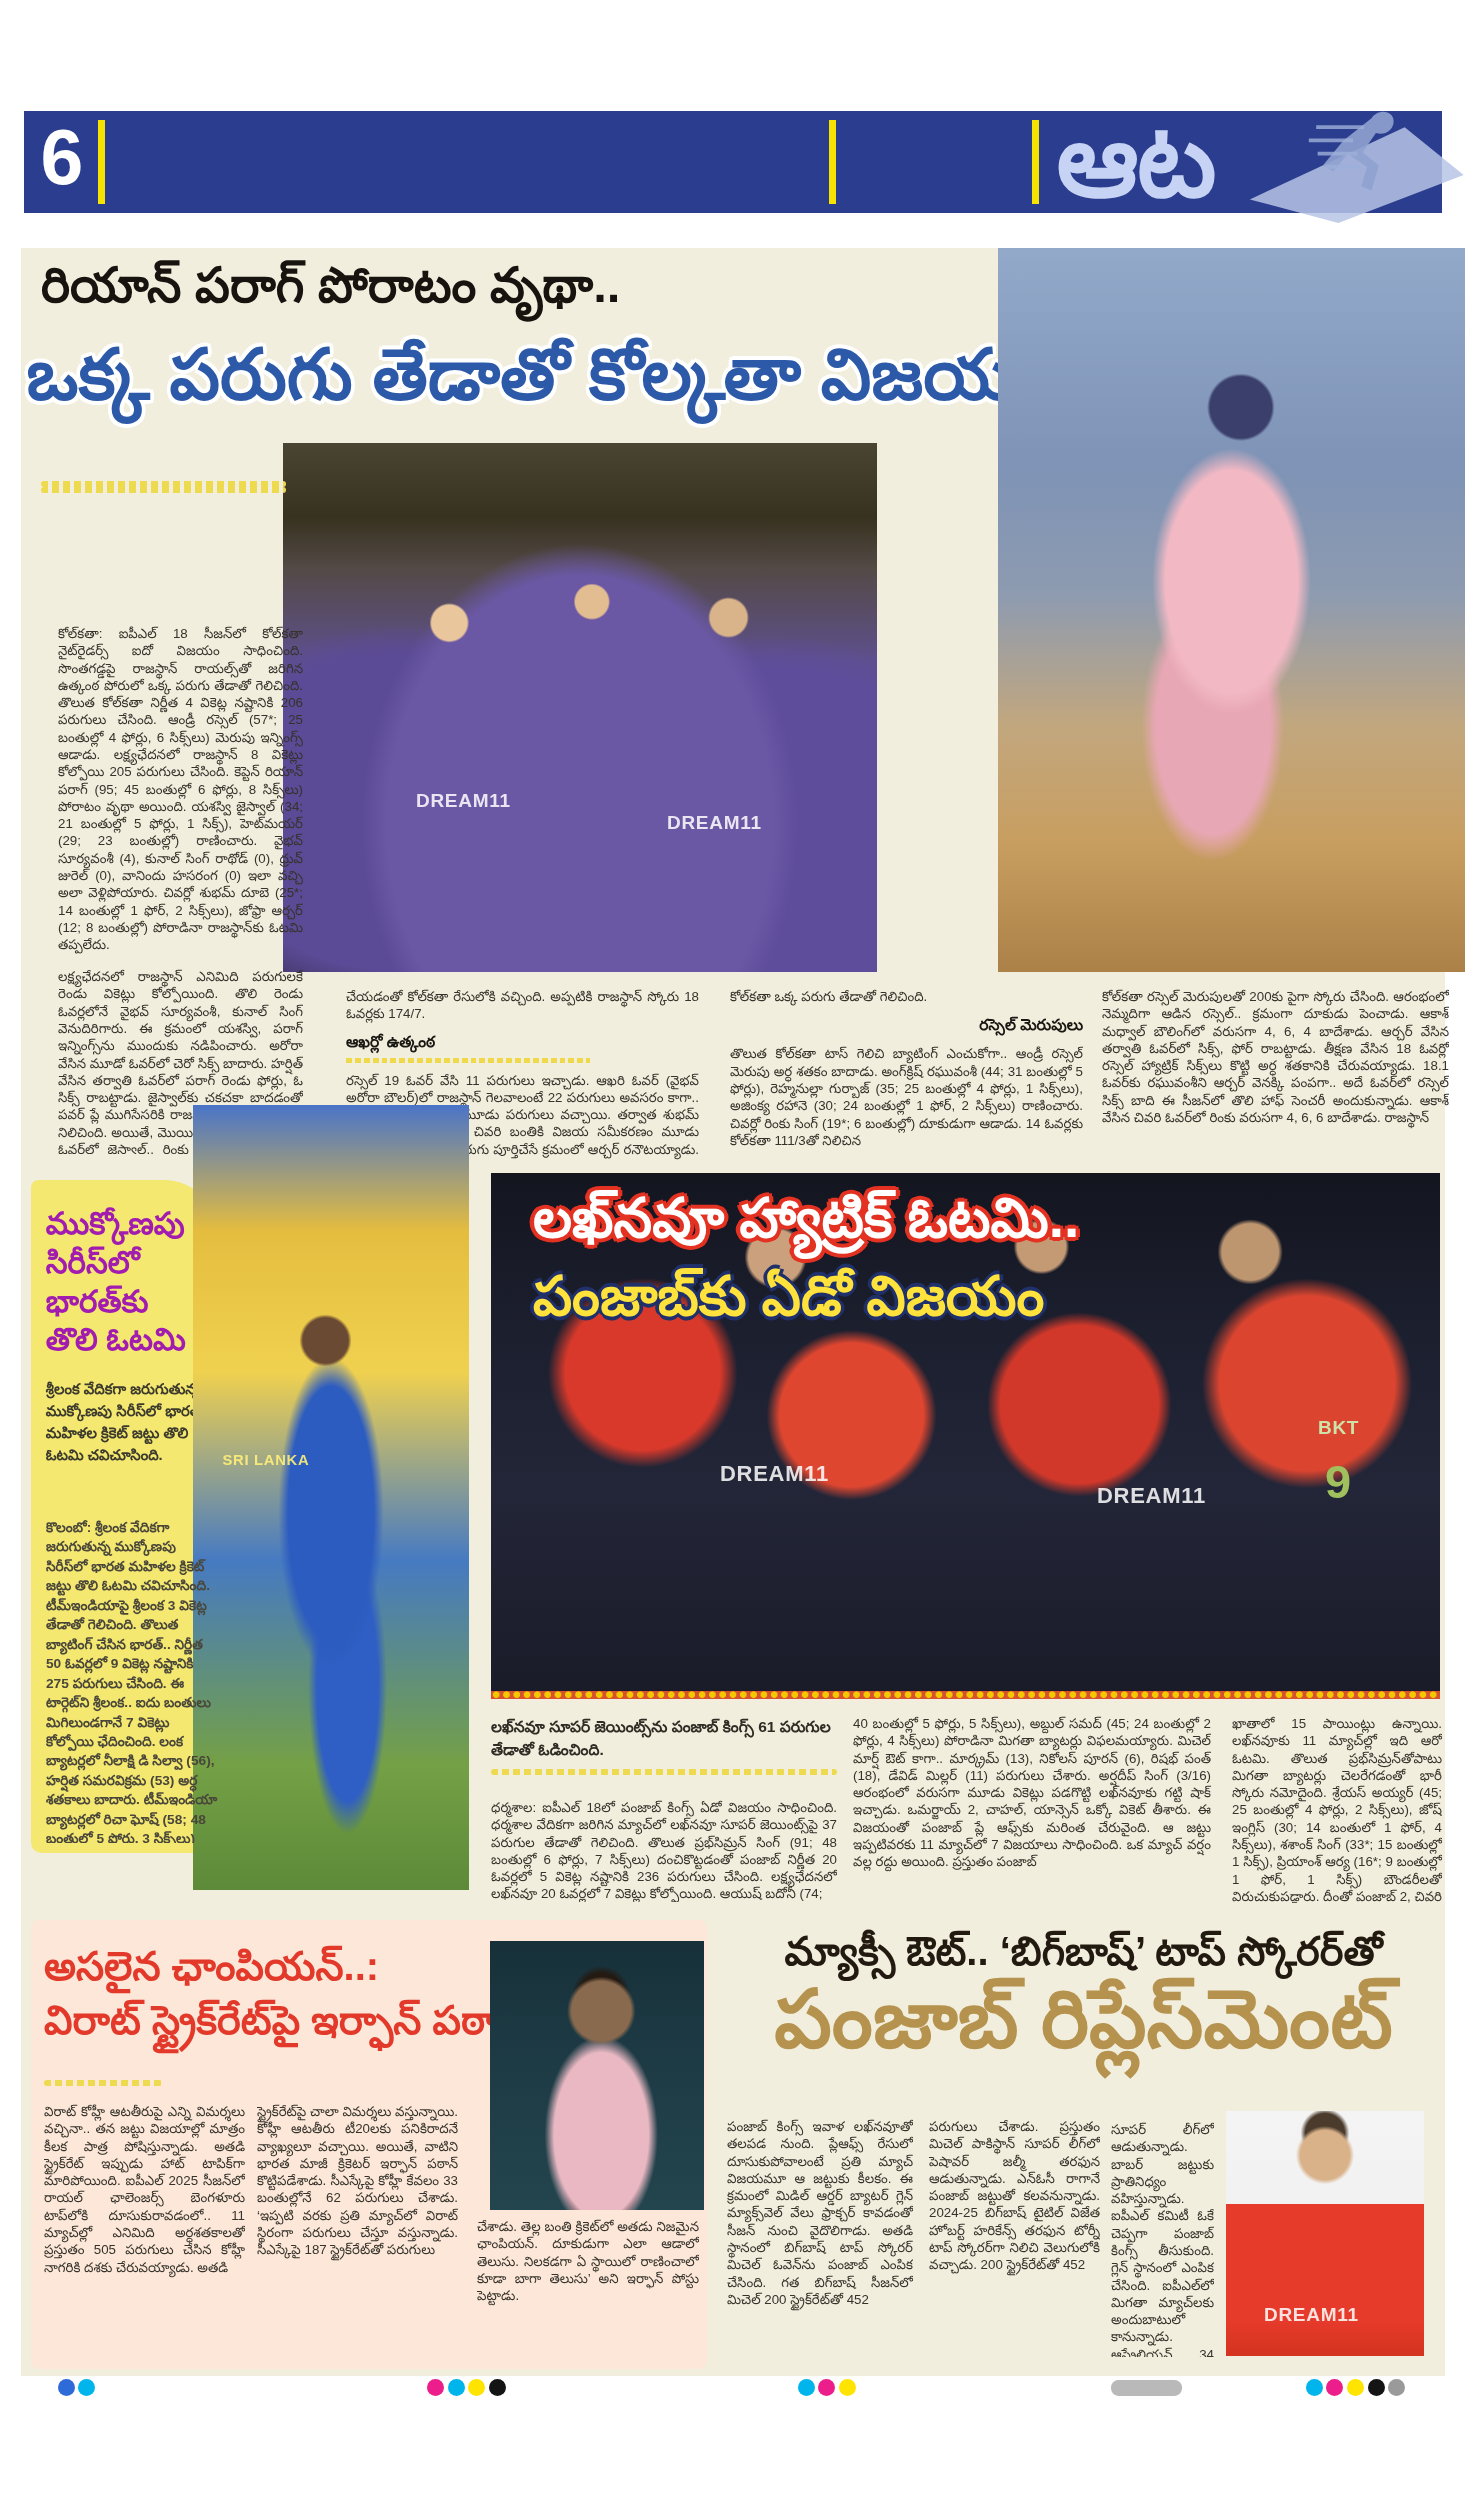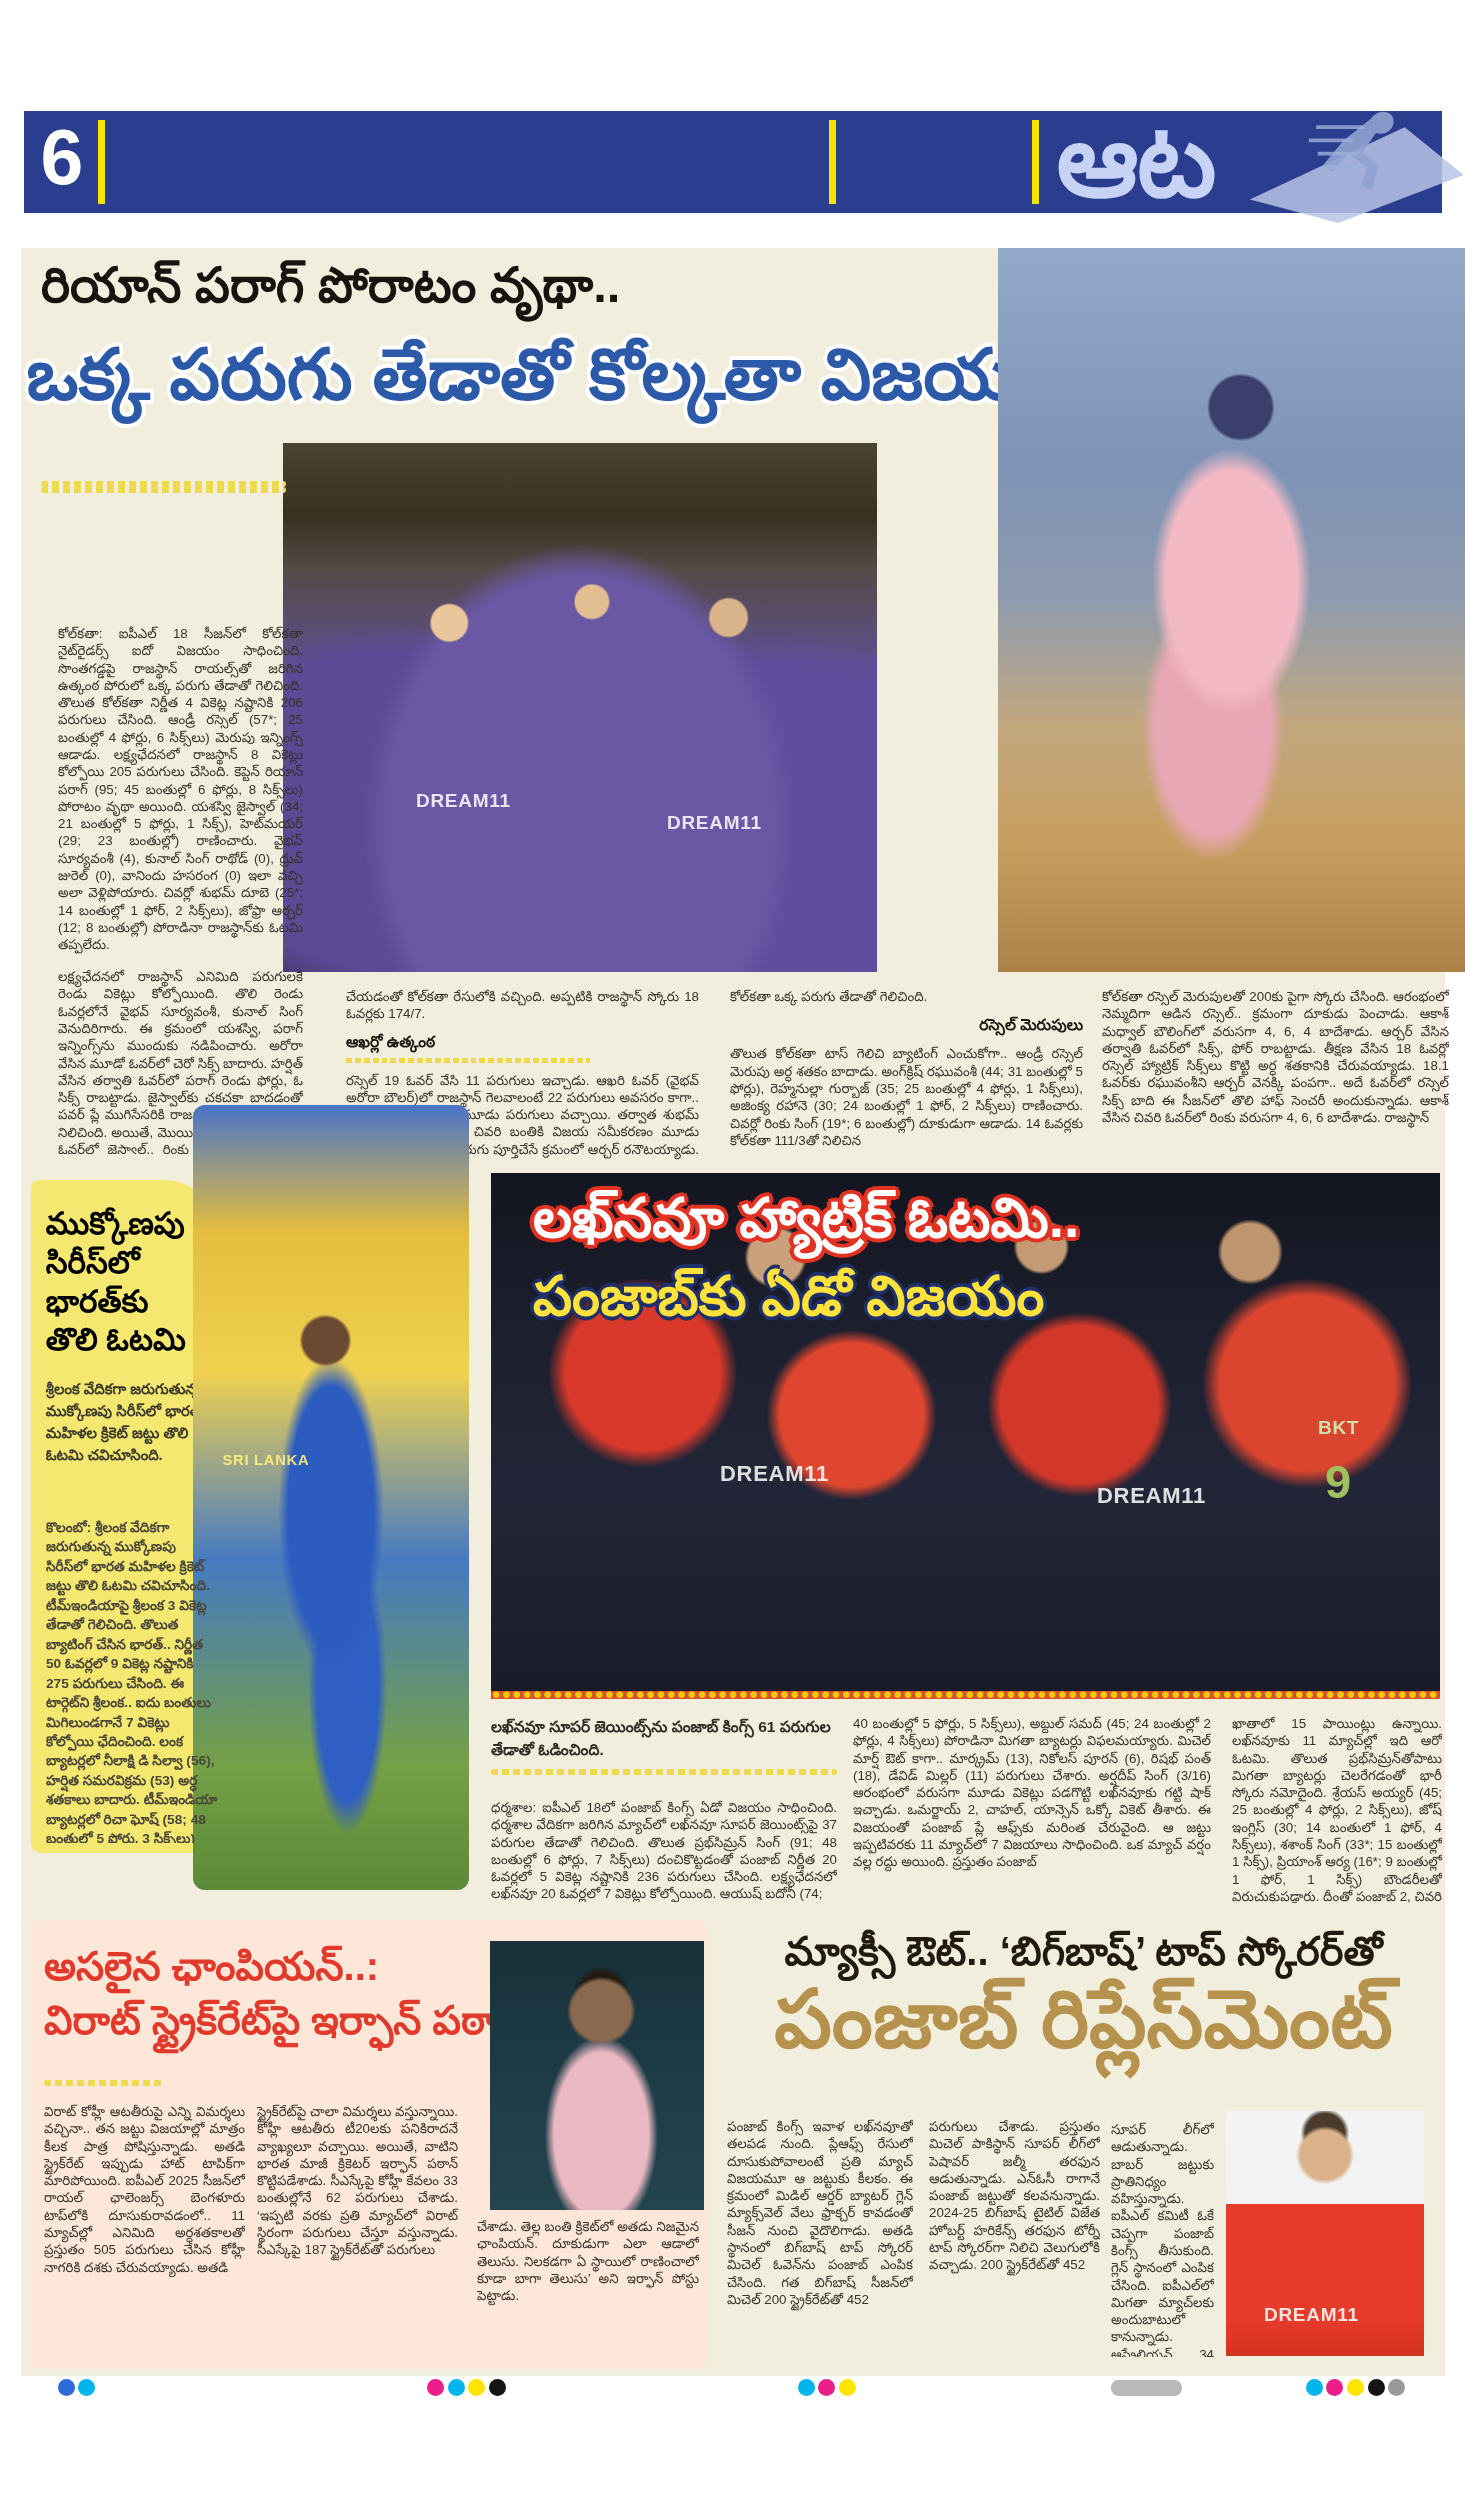--- a/index.html
+++ b/index.html
@@ -40,21 +40,21 @@
      linear-gradient(180deg,#4a4433 0%,#37311f 14%,#544a47 24%,#5e5090 42%,#584a8e 70%,#453a6e 100%);}
   .ph-parag{background:
      radial-gradient(circle at 52% 22%,#3a3f6b 0 5%,rgba(0,0,0,0) 5.5%),
      radial-gradient(ellipse at 50% 46%,#f2b9c4 0 20%,rgba(0,0,0,0) 24%),
      radial-gradient(ellipse at 46% 66%,#e8a7b5 0 16%,rgba(0,0,0,0) 20%),
      linear-gradient(180deg,#93a9ca 0%,#7e93b6 30%,#8e9bb0 48%,#c2a77e 66%,#c89e60 82%,#ab8148 100%);}
   .ph-sl{background:
      radial-gradient(circle at 48% 30%,#6b4a33 0 4%,rgba(0,0,0,0) 4.6%),
      radial-gradient(ellipse at 50% 52%,#2d5cc0 0 22%,rgba(0,0,0,0) 27%),
      radial-gradient(ellipse at 56% 74%,#2f5ec4 0 14%,rgba(0,0,0,0) 18%),
-     linear-gradient(180deg,#4a74c8 0%,#e4bd3f 16%,#f0d14f 34%,#467ac2 58%,#74a046 84%,#5d8a38 100%); border-radius: 12px;}
+     linear-gradient(180deg,#4a74c8 0%,#e4bd3f 16%,#f0d14f 34%,#467ac2 58%,#74a046 84%,#5d8a38 100%);}
   .ph-lsg{background:
      radial-gradient(circle at 16% 38%,#d8392b 0 9%,rgba(0,0,0,0) 11%),
      radial-gradient(circle at 38% 46%,#de4630 0 11%,rgba(0,0,0,0) 13%),
      radial-gradient(circle at 62% 44%,#d1382a 0 12%,rgba(0,0,0,0) 14%),
      radial-gradient(circle at 86% 40%,#db4530 0 10%,rgba(0,0,0,0) 12%),
      radial-gradient(circle at 30% 16%,#caa17c 0 3.4%,rgba(0,0,0,0) 3.9%),
      radial-gradient(circle at 58% 14%,#c49a74 0 3.4%,rgba(0,0,0,0) 3.9%),
      radial-gradient(circle at 80% 15%,#bd9670 0 3.2%,rgba(0,0,0,0) 3.7%),
      linear-gradient(180deg,#13151f 0%,#1c1f2e 30%,#232638 60%,#191b28 100%);}
   .ph-irfan{background:
@@ -64,21 +64,21 @@
      radial-gradient(circle at 52% 92%,#1a1522 0 12%,rgba(0,0,0,0) 14%),
      linear-gradient(180deg,#173039 0%,#1d3a44 40%,#23454e 100%);}
   .ph-max{background:
      radial-gradient(circle at 50% 18%,#d9b28a 0 11%,rgba(0,0,0,0) 13%),
      radial-gradient(circle at 50% 9%,#4a3b2c 0 8%,rgba(0,0,0,0) 10%),
      linear-gradient(180deg,rgba(0,0,0,0) 0 38%,#e63a2b 38% 86%,#d3331f 100%),
      linear-gradient(180deg,#f4f4f4 0%,#ededed 100%);}
   .jersey-txt{position:absolute;color:rgba(255,255,255,.85);font-weight:800;letter-spacing:0.7px;}
   
   .tri-panel{position:absolute;left:31px;top:1180px;width:186px;height:673px;background:#f4e871;border-radius:7.4px 53px 10.3px 10.3px;}
-  .tri-h{font-size:31px;line-height:1.25;font-weight:800;color:#000000;padding:25px 11.8px 0 14.8px;}
+  .tri-h{font-size:31px;line-height:1.25;font-weight:800;color:#a21caf;padding:25px 11.8px 0 14.8px;}
   .tri-lead{font-size:14.8px;line-height:1.5;font-weight:700;color:#3c3a2c;padding:17.7px 11.8px 0 14.8px;}
   .tri-body{font-size:13.7px;line-height:1.42;font-weight:700;color:#4a473a;padding:19px 10.3px 0 14.8px;text-align:left;}
   
   .lsg-h1{position:absolute;left:533px;top:1186px;font-size:55px;font-weight:800;color:#ffffff;white-space:nowrap;
      text-shadow:-4.4px 0 0 #e33122,4.4px 0 0 #e33122,0 -4.4px 0 #e33122,0 4.4px 0 #e33122,-3px -3px 0 #e33122,3px 3px 0 #e33122,-3px 3px 0 #e33122,3px -3px 0 #e33122;}
   .lsg-h2{position:absolute;left:533px;top:1264px;font-size:55px;font-weight:800;color:#ffe23c;white-space:nowrap;
      text-shadow:-3.7px 0 0 #20306a,3.7px 0 0 #20306a,0 -3.7px 0 #20306a,0 3.7px 0 #20306a,-2.2px -2.2px 0 #20306a,2.2px 2.2px 0 #20306a;}
   .chain{position:absolute;left:491px;top:1691px;width:949px;height:8.1px;
      background:linear-gradient(0deg,#d8512e 0 100%);}
   .chain:before{content:"";position:absolute;inset:0;background:repeating-radial-gradient(circle at 5.2px 3.7px,#f2c900 0 3px,rgba(0,0,0,0) 3.7px 10.3px);background-size:10.3px 8.1px;}

